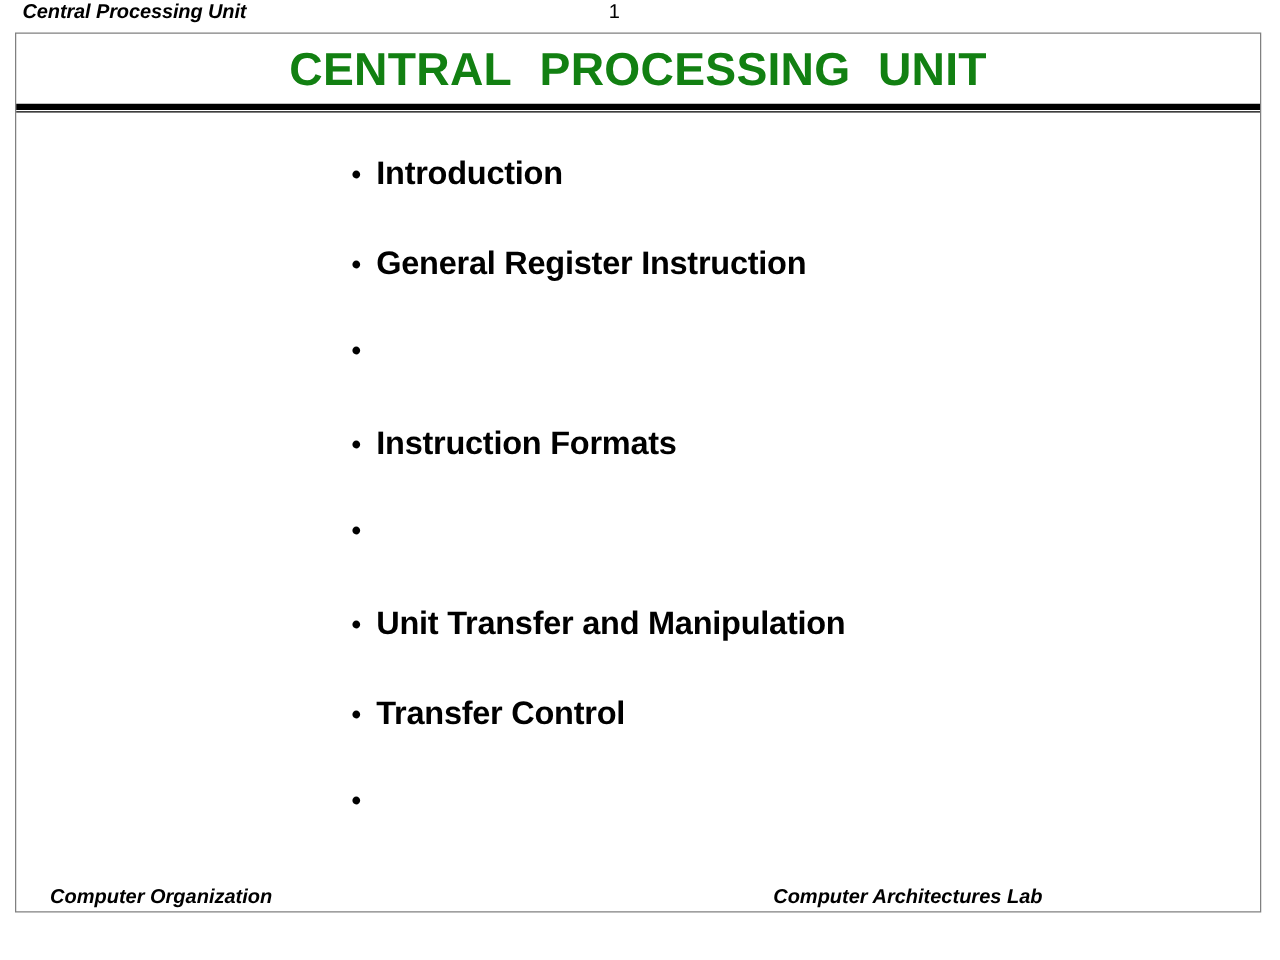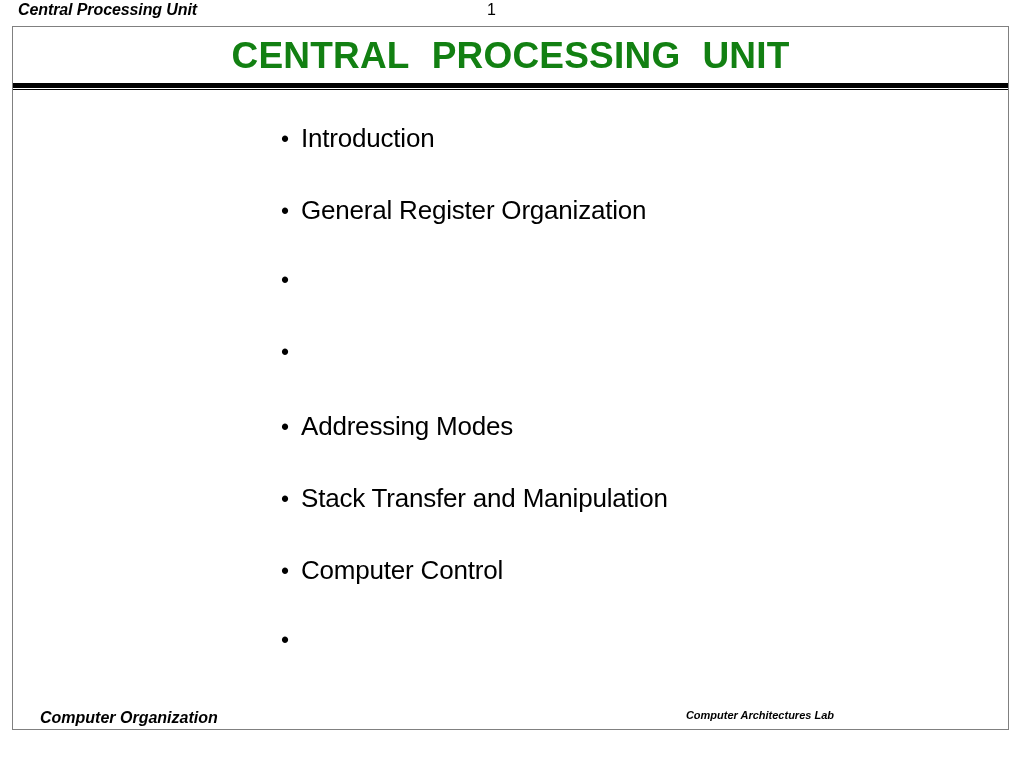--- a/index.html
+++ b/index.html
@@ -121,21 +121,21 @@
   }
   .bullet-marker {
     font-size: 23px;
     line-height: 1;
     width: 20px;
     flex: 0 0 20px;
     color: #000000;
   }
   .bullet-text {
     font-size: 26px;
-    font-weight: normal;
+    font-weight: bold;
     color: #000000;
     line-height: 1;
     letter-spacing: -0.2px;
     text-align: right;
   }
 
   
   .page-footer {
     position: absolute;
     left: 0px;
@@ -149,21 +149,21 @@
     top: 4px;
     font-size: 16px;
     font-weight: bold;
     font-style: italic;
     white-space: nowrap;
   }
   .footer-right {
     position: absolute;
     right: 18px;
     top: 4px;
-    font-size: 11px;
+    font-size: 16px;
     font-weight: bold;
     font-style: italic;
     white-space: nowrap;
   }
 </style>
 </head>
 <body>
 
 <div class="page-header">
   <div class="page-header-title">Central Processing Unit</div>
@@ -185,44 +185,44 @@
 
   <div class="bullet-list">
 
     <div class="bullet-item">
       <span class="bullet-marker">•</span>
       <span class="bullet-text">Introduction</span>
     </div>
 
     <div class="bullet-item">
       <span class="bullet-marker">•</span>
-      <span class="bullet-text">General Register Organization</span>
-    </div>
-
-    <div class="bullet-item">
-      <span class="bullet-marker">•</span>
-    </div>
-
-    <div class="bullet-item">
-      <span class="bullet-marker">•</span>
-    </div>
-
-    <div class="bullet-item">
-      <span class="bullet-marker">•</span>
-      <span class="bullet-text">Addressing Modes</span>
-    </div>
-
-    <div class="bullet-item">
-      <span class="bullet-marker">•</span>
-      <span class="bullet-text">Stack Transfer and Manipulation</span>
-    </div>
-
-    <div class="bullet-item">
-      <span class="bullet-marker">•</span>
-      <span class="bullet-text">Computer Control</span>
+      <span class="bullet-text">General Register Instruction</span>
+    </div>
+
+    <div class="bullet-item">
+      <span class="bullet-marker">•</span>
+    </div>
+
+    <div class="bullet-item">
+      <span class="bullet-marker">•</span>
+      <span class="bullet-text">Instruction Formats</span>
+    </div>
+
+    <div class="bullet-item">
+      <span class="bullet-marker">•</span>
+    </div>
+
+    <div class="bullet-item">
+      <span class="bullet-marker">•</span>
+      <span class="bullet-text">Unit Transfer and Manipulation</span>
+    </div>
+
+    <div class="bullet-item">
+      <span class="bullet-marker">•</span>
+      <span class="bullet-text">Transfer Control</span>
     </div>
 
     <div class="bullet-item">
       <span class="bullet-marker">•</span>
     </div>
 
   </div>
 </div>
 
 <div class="page-footer">

